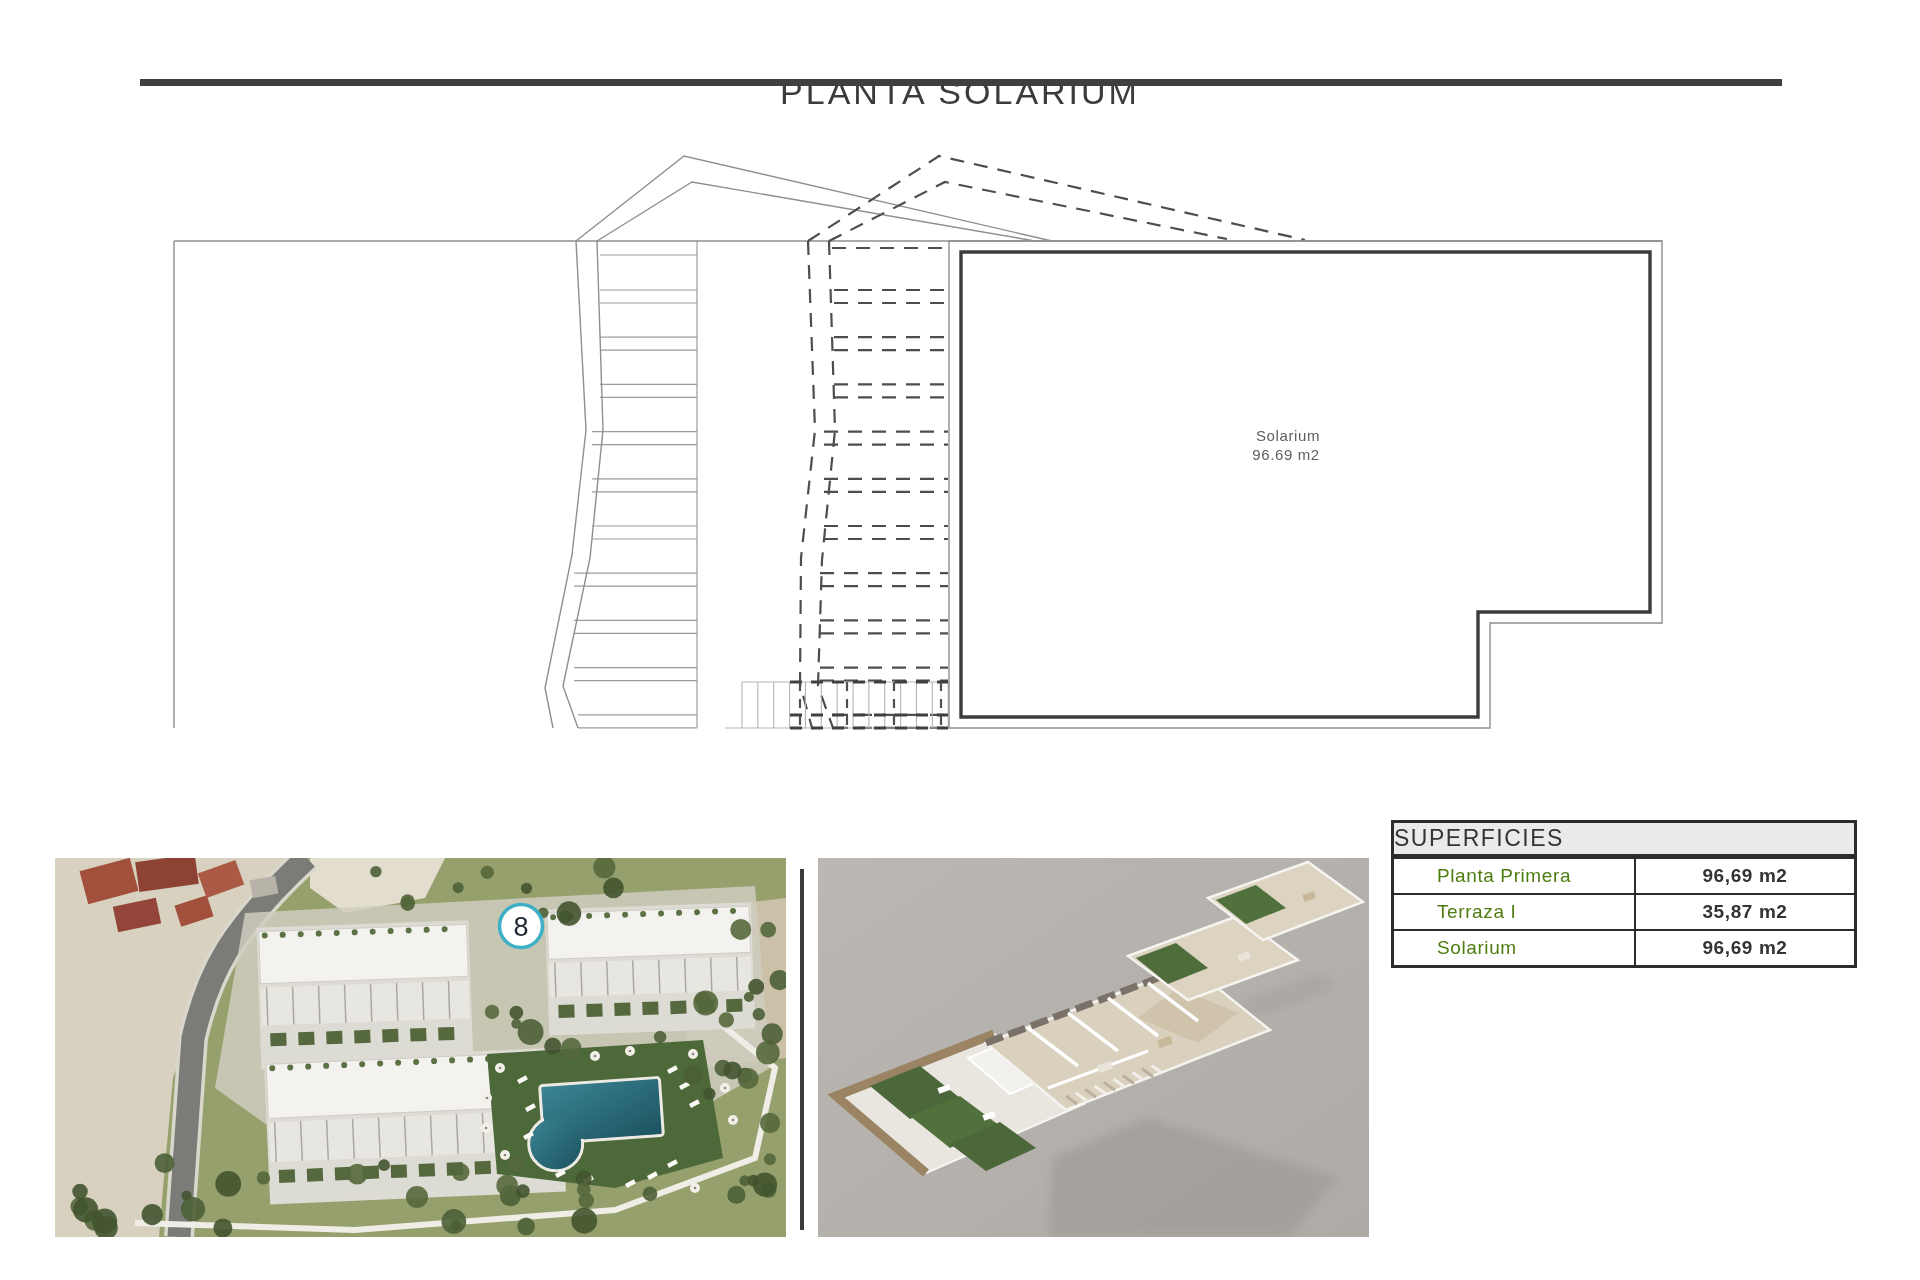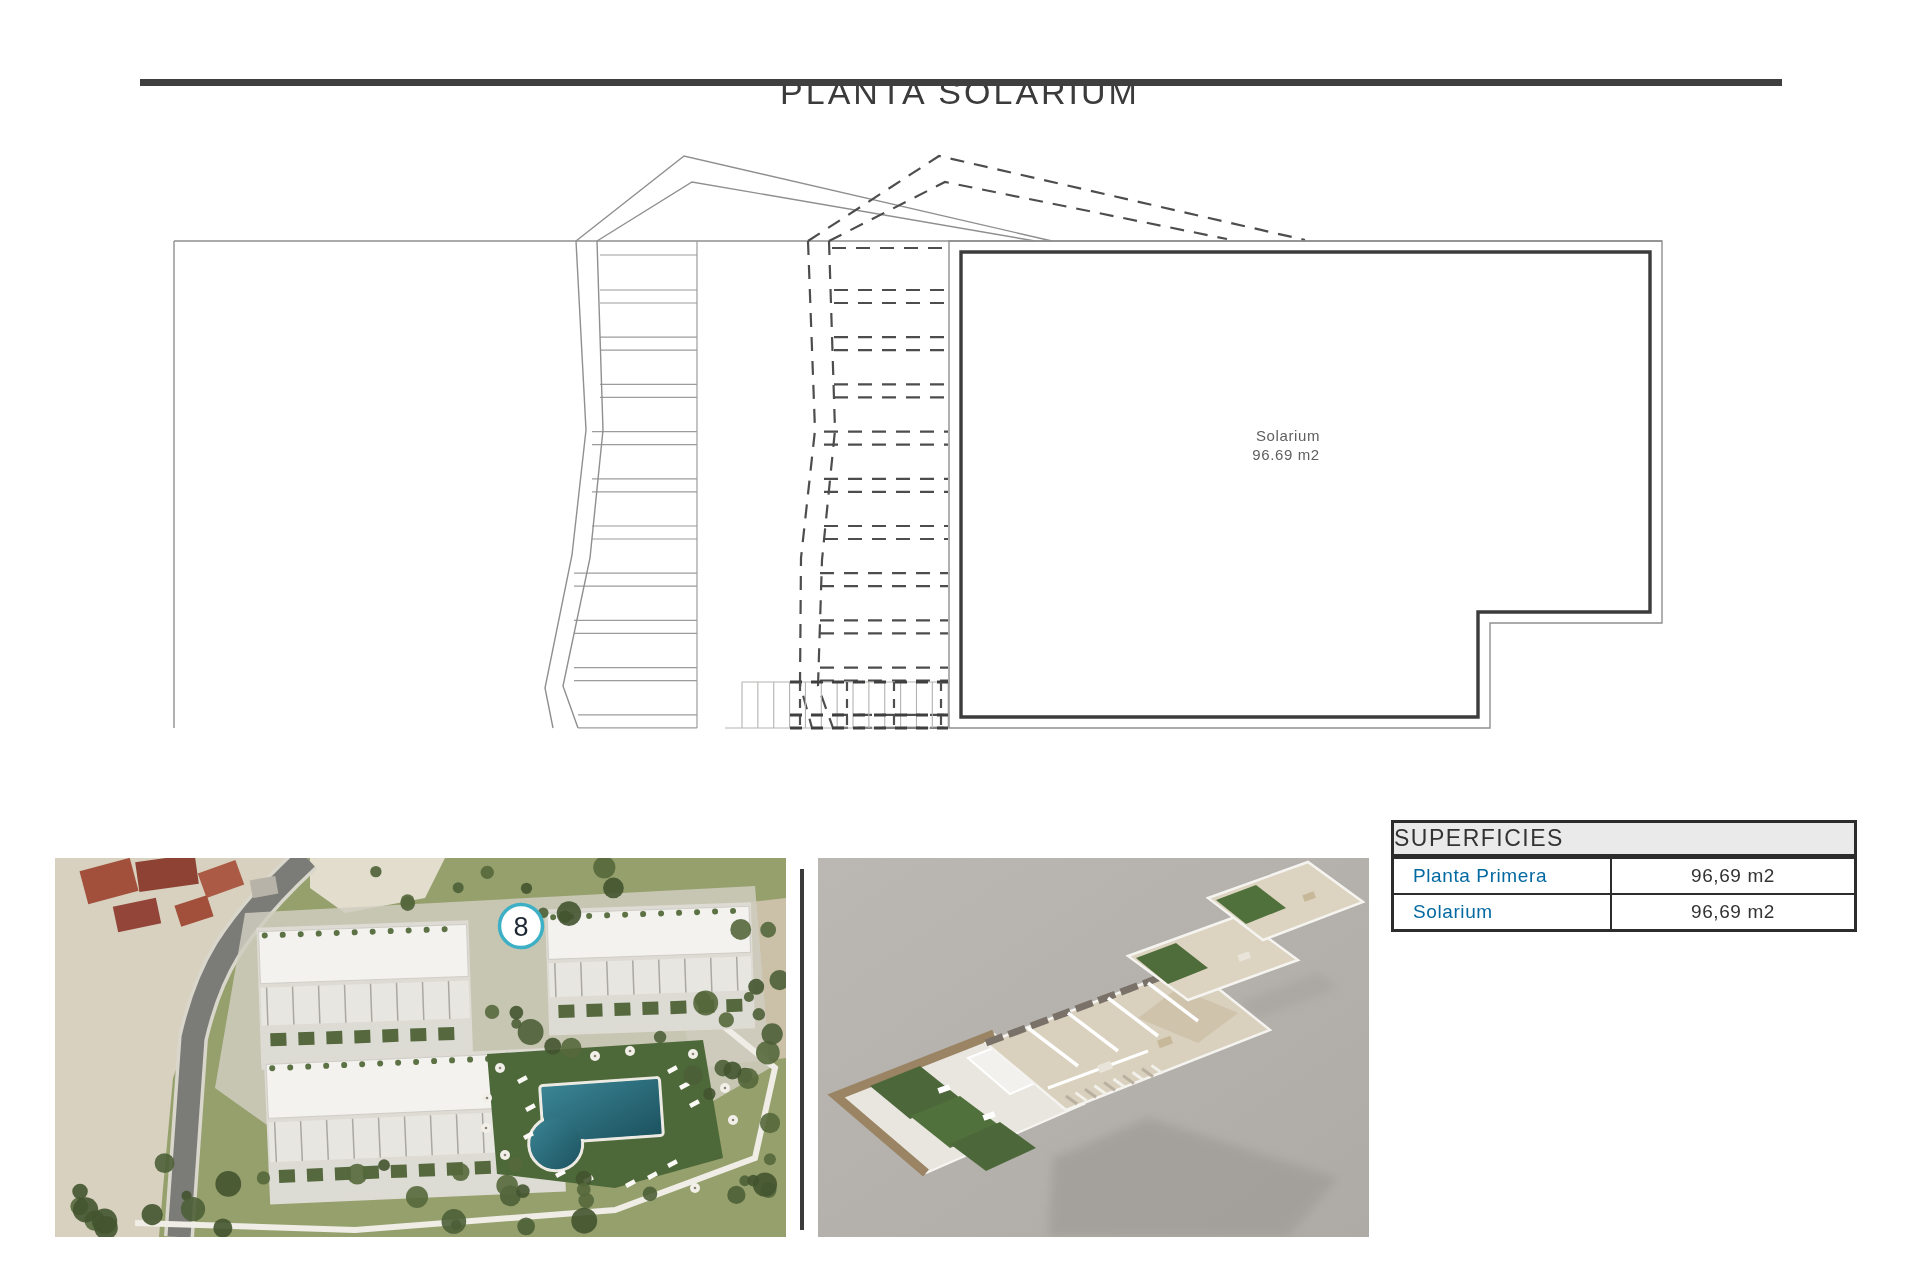--- a/index.html
+++ b/index.html
@@ -22,23 +22,23 @@
   .photo{left:55px;width:731px;}
   .render{left:818px;width:551px;}
   .divider{position:absolute;left:800px;top:869px;width:4px;height:361px;background:#3b3b3b;}
   .sup-table{position:absolute;left:1391px;top:820px;width:466px;border:3px solid #2c2c2c;
              background:#fff;box-sizing:border-box;}
   .sup-header{height:31px;background:#eaeaea;border-bottom:3px solid #2c2c2c;text-align:left;
               font-size:23px;line-height:31px;letter-spacing:1.5px;color:#333;}
   .t-row{display:flex;height:34px;border-top:2px solid #2c2c2c;}
   .t-row:first-of-type{border-top:none;}
   .t-label{width:197px;border-right:2px solid #2c2c2c;padding-left:19px;font-size:19px;
-           display:flex;align-items:center;color:#0369a1;letter-spacing:0.6px;}
+           display:flex;align-items:center;color:#4d7c0f;letter-spacing:0.6px;margin-left:24px;}
   .t-value{flex:1;display:flex;align-items:center;justify-content:center;font-size:19px;
-           color:#333;letter-spacing:0.6px;}
+           color:#333;letter-spacing:0.6px;font-weight:bold;}
   .badge-num{font-family:"Liberation Sans",sans-serif;font-size:27px;fill:#1d2733;
              text-anchor:middle;}
 </style>
 </head>
 <body>
 
 <div class="page">
 
   <div class="title">PLANTA SOLARIUM</div>
   <div class="rule"></div>
@@ -489,18 +489,22 @@
     </g>
   </svg>
 
   <div class="sup-table">
     <div class="sup-header">SUPERFICIES</div>
     <div class="t-row">
       <div class="t-label">Planta Primera</div>
       <div class="t-value">96,69 m2</div>
     </div>
     <div class="t-row">
+      <div class="t-label">Terraza I</div>
+      <div class="t-value">35,87 m2</div>
+    </div>
+    <div class="t-row">
       <div class="t-label">Solarium</div>
       <div class="t-value">96,69 m2</div>
     </div>
   </div>
 
 </div>
 
 </body></html>

